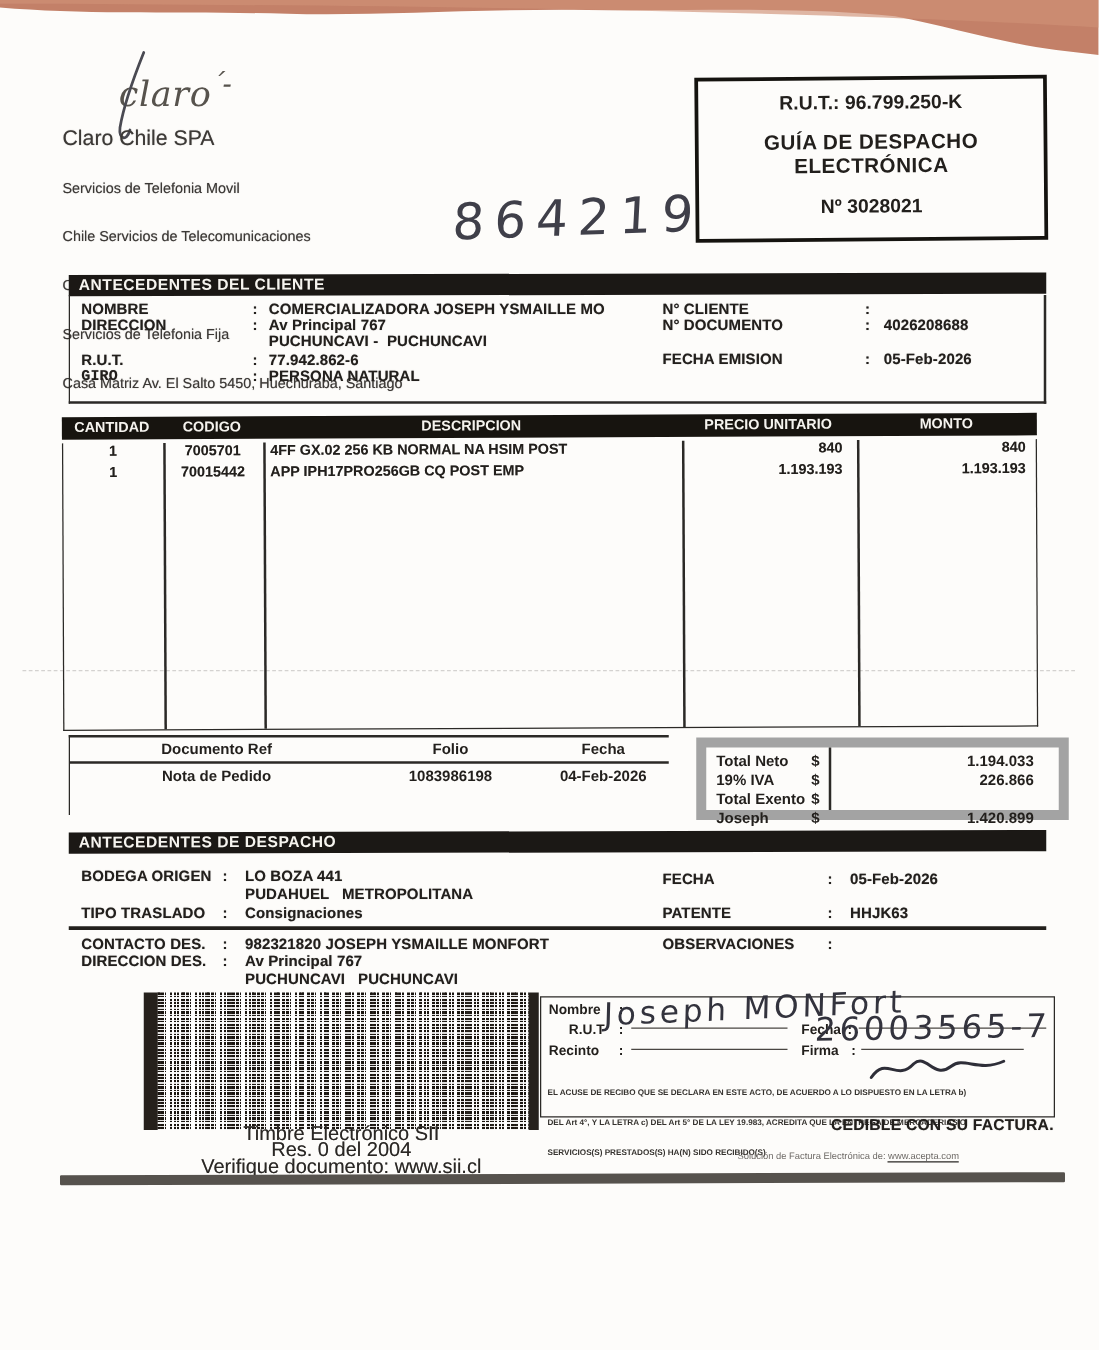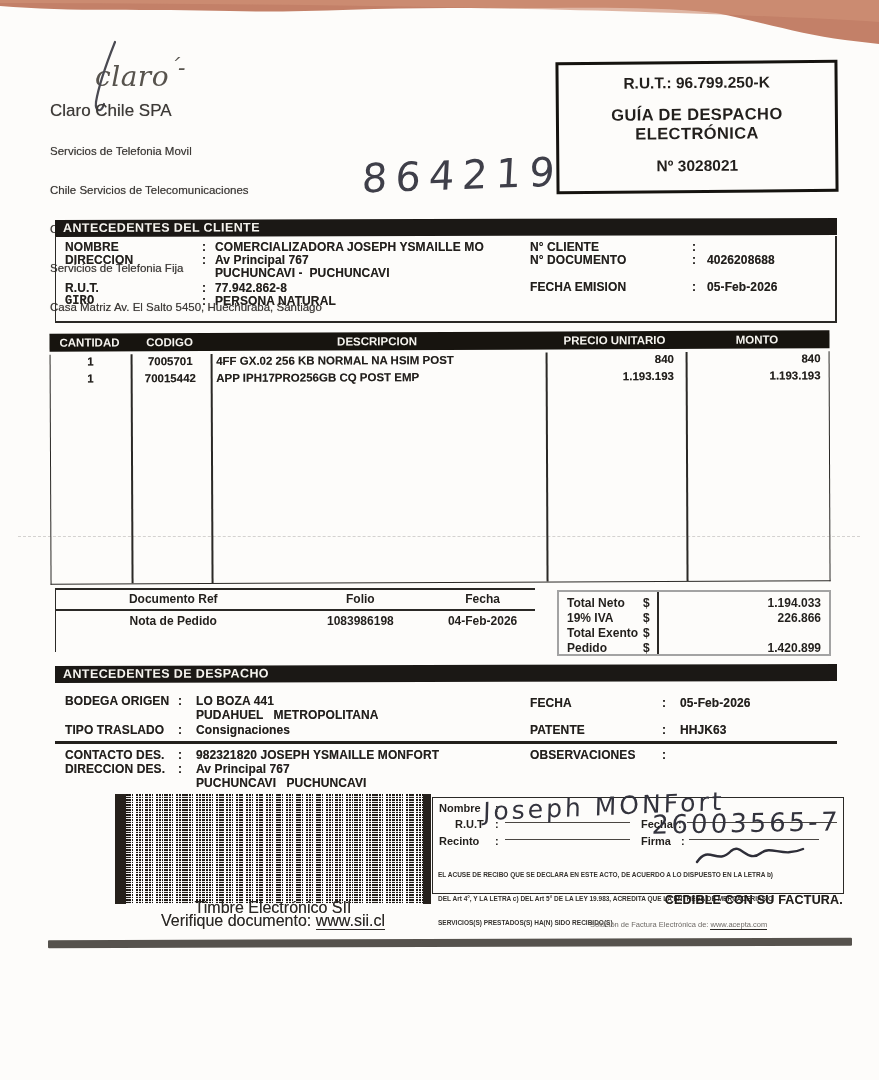--- a/index.html
+++ b/index.html
@@ -46,21 +46,21 @@
   .irow .c4{text-align:right;padding-right:10px;box-sizing:border-box;}
   .irow .c5{text-align:right;padding-right:8px;box-sizing:border-box;font-weight:bold;}
   .artifact-line{position:absolute;left:18px;top:536px;width:842px;border-top:1px dashed rgba(70,65,60,.22);}
   .reftab{position:absolute;left:55px;top:588px;width:480px;height:64px;
      border-top:2.5px solid #2b2926;border-left:1.5px solid #2b2926;box-sizing:border-box;}
   .reftab .hrow,.reftab .drow{position:absolute;left:0;width:100%;display:flex;font-size:12px;}
   .reftab .hrow{top:2px;font-weight:bold;}
   .reftab .drow{top:24px;font-weight:600;}
   .rc1{width:235px;text-align:center;} .rc2{width:140px;text-align:center;} .rc3{width:105px;text-align:center;}
   .refline{position:absolute;left:0;top:19px;width:100%;border-top:2px solid #2b2926;}
-  .totals{position:absolute;left:557px;top:590px;width:274px;height:66px;border:2px solid #a3a3a3;
+  .totals{position:absolute;left:557px;top:590px;width:298px;height:66px;border:8px solid #a3a3a3;
      box-sizing:border-box;}
   .totals .vl{position:absolute;left:98px;top:0;bottom:0;width:1.5px;background:#2b2926;}
   .trow{position:absolute;left:0;width:100%;height:15px;font-size:12px;font-weight:600;}
   .trow .tl{position:absolute;left:8px;} .trow .ts{position:absolute;left:84px;}
   .trow .tv{position:absolute;left:104px;width:158px;text-align:right;}
   .dispthick{position:absolute;left:55px;top:741px;width:782px;border-top:3px solid #23201c;}
   .barcode{position:absolute;left:115px;top:794px;width:316px;height:110px;box-sizing:border-box;
      border-left:11px solid #26211c;border-right:8px solid #26211c;background-color:#fff;
      background-image:
        repeating-linear-gradient(0deg, rgba(255,255,255,.95) 0 1px, rgba(255,255,255,0) 1px 2px,
@@ -126,21 +126,21 @@
   <div class="clientbox"></div>
   <span class="t" style="left:65px;top:240px;">NOMBRE</span>
   <span class="t" style="left:202px;top:240px;">:</span>
   <span class="t" style="left:215px;top:240px;">COMERCIALIZADORA JOSEPH YSMAILLE MO</span>
   <span class="t" style="left:65px;top:253px;">DIRECCION</span>
   <span class="t" style="left:202px;top:253px;">:</span>
   <span class="t" style="left:215px;top:253px;">Av Principal 767</span>
   <span class="t" style="left:215px;top:266px;">PUCHUNCAVI -  PUCHUNCAVI</span>
   <span class="t" style="left:65px;top:281px;">R.U.T.</span>
   <span class="t" style="left:202px;top:281px;">:</span>
-  <span class="t" style="left:215px;top:281px;">77.942.862-8</span>
+  <span class="t" style="left:215px;top:281px;">77.942.862-6</span>
   <span class="t" style="left:65px;top:294px;font-family:Liberation Mono, monospace;">GIRO</span>
   <span class="t" style="left:202px;top:294px;">:</span>
   <span class="t" style="left:215px;top:294px;">PERSONA NATURAL</span>
   <span class="t" style="left:530px;top:240px;">N° CLIENTE</span>
   <span class="t" style="left:692px;top:240px;">:</span>
   <span class="t" style="left:707px;top:240px;"></span>
   <span class="t" style="left:530px;top:253px;">N° DOCUMENTO</span>
   <span class="t" style="left:692px;top:253px;">:</span>
   <span class="t" style="left:707px;top:253px;">4026208688</span>
   <span class="t" style="left:530px;top:280px;">FECHA EMISION</span>
@@ -203,21 +203,21 @@
       <span class="tl">19% IVA</span>
       <span class="ts">$</span>
       <span class="tv">226.866</span>
     </div>
     <div class="trow" style="top:34px;">
       <span class="tl">Total Exento</span>
       <span class="ts">$</span>
       <span class="tv"></span>
     </div>
     <div class="trow" style="top:49px;">
-      <span class="tl">Pedido</span>
+      <span class="tl">Joseph</span>
       <span class="ts">$</span>
       <span class="tv">1.420.899</span>
     </div>
   </div>
 
   <div class="secbar" style="top:665px;">ANTECEDENTES DE DESPACHO</div>
   <span class="t" style="left:65px;top:694px;">BODEGA ORIGEN</span>
   <span class="t" style="left:178px;top:694px;">:</span>
   <span class="t" style="left:196px;top:694px;">LO BOZA 441</span>
   <span class="t" style="left:196px;top:708px;">PUDAHUEL   METROPOLITANA</span>
@@ -238,20 +238,21 @@
   <span class="t" style="left:178px;top:762px;">:</span>
   <span class="t" style="left:196px;top:762px;">Av Principal 767</span>
   <span class="t" style="left:196px;top:776px;">PUCHUNCAVI   PUCHUNCAVI</span>
   <span class="t" style="left:530px;top:748px;">OBSERVACIONES</span>
   <span class="t" style="left:662px;top:748px;">:</span>
   <span class="t" style="left:680px;top:748px;"></span>
 
   <div class="barcode"></div>
   <div class="stamp-text">
     <div>Timbre Electrónico SII</div>
+    <div>Res. 0 del 2004</div>
     <div><span>Verifique documento:</span> <span class="u">www.sii.cl</span></div>
   </div>
 
   <div class="receipt">
     <span class="rl" style="left:6px;top:4px;">Nombre</span>
     <span class="rl" style="left:62px;top:4px;">:</span>
     <span class="rl" style="left:22px;top:20px;">R.U.T</span>
     <span class="rl" style="left:62px;top:20px;">:</span>
     <div class="wline" style="left:72px;top:24px;width:125px;"></div>
     <span class="rl" style="left:208px;top:20px;">Fecha</span>

